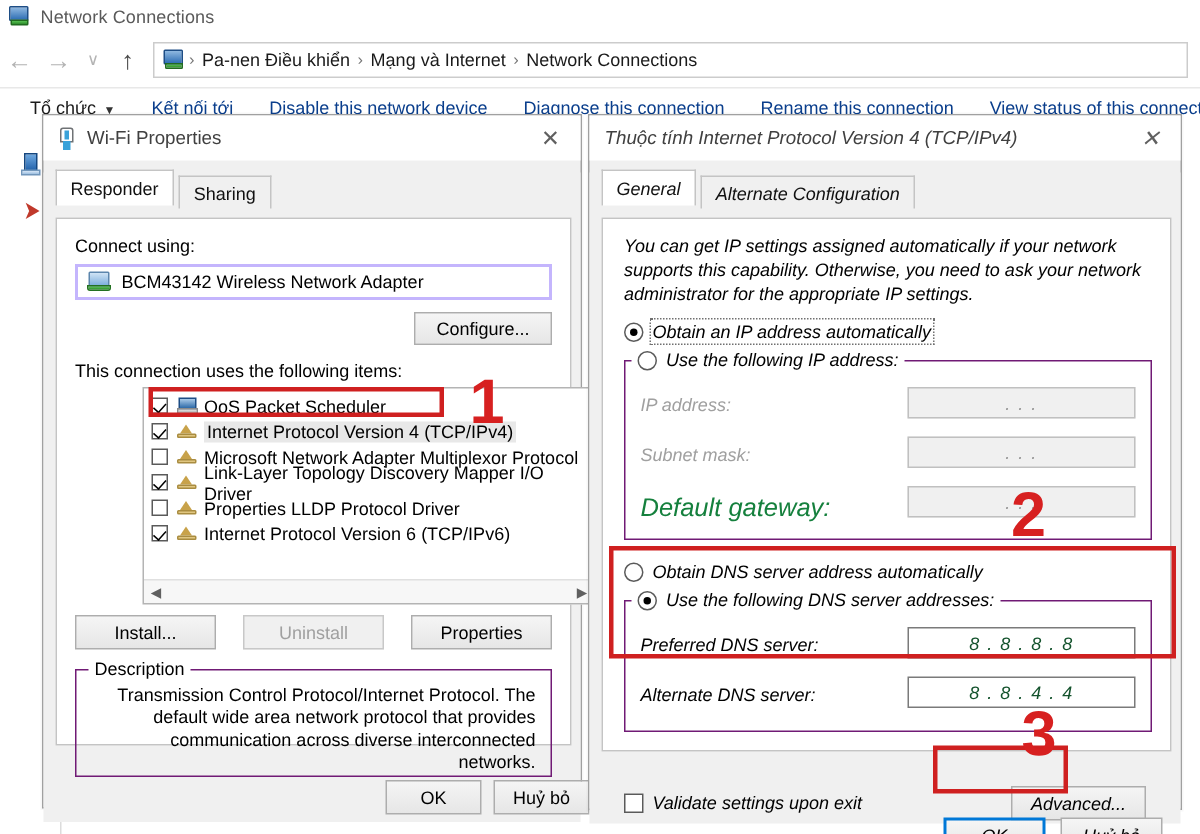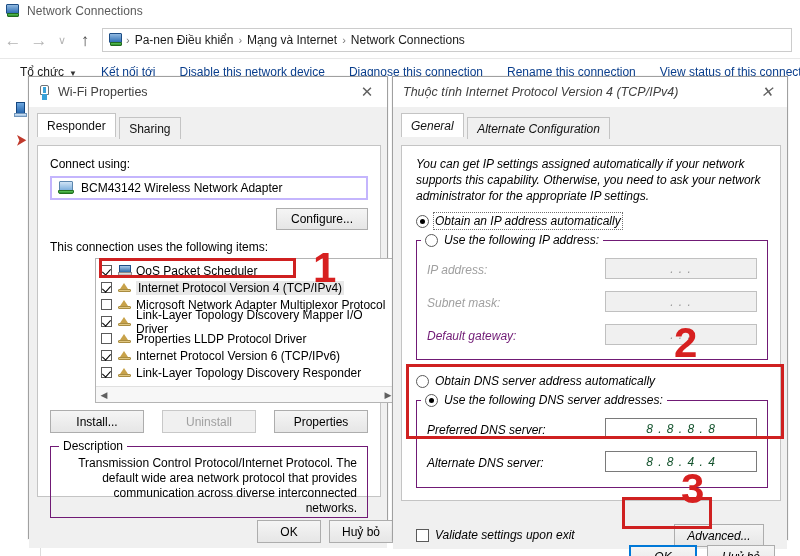--- a/index.html
+++ b/index.html
@@ -315,28 +315,20 @@
               <span>Properties LLDP Protocol Driver</span>
             </div>
             <div class="li">
               <span class="cbx on"></span>
               <span class="proto-icon">
                   <span class="cone"></span>
                   <span class="plate"></span>
                 </span>
               <span>Internet Protocol Version 6 (TCP/IPv6)</span>
             </div>
-            <div class="li">
-              <span class="cbx on"></span>
-              <span class="proto-icon">
-                  <span class="cone"></span>
-                  <span class="plate"></span>
-                </span>
-              <span>Link-Layer Topology Discovery Responder</span>
-            </div>
           </div>
 
           <div class="vscroll">
             <div class="arr">▲</div>
             <div class="thumb" style="top:34px; height:62px;"></div>
             <div class="arr" style="position:absolute; bottom:0; left:0; right:0;">▼</div>
           </div>
 
           <div class="hscroll">
             <div class="arr" style="left:0;">◀</div>
@@ -397,21 +389,21 @@
             <span class="radio"></span>
             <span class="lbl">Use the following IP address:</span>
           </div>
 
           <div style="position:absolute; left:10px; top:22px; font-size:12px; color:#a0a0a0;">IP address:</div>
           <div class="ipbox" style="position:absolute; left:188px; top:17px; width:152px;">.    .    .</div>
 
           <div style="position:absolute; left:10px; top:55px; font-size:12px; color:#a0a0a0;">Subnet mask:</div>
           <div class="ipbox" style="position:absolute; left:188px; top:50px; width:152px;">.    .    .</div>
 
-          <div style="position:absolute; left:10px; top:88px; font-size:12px; color:#701a75;">Default gateway:</div>
+          <div style="position:absolute; left:10px; top:88px; font-size:17px; color:#15803d;">Default gateway:</div>
           <div class="ipbox" style="position:absolute; left:188px; top:83px; width:152px;">.    .    .</div>
         </div>
 
         <div class="row" style="position:absolute; left:14px; top:228px;">
           <span class="radio"></span>
           <span class="lbl">Obtain DNS server address automatically</span>
         </div>
 
         <div class="groupbox" style="left:14px; top:254px; width:352px; height:88px;">
           <div class="row gb-title" style="left:4px;">

